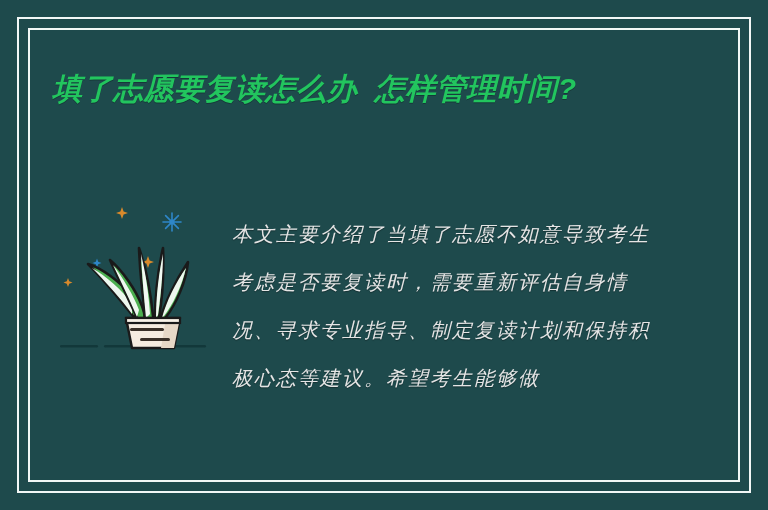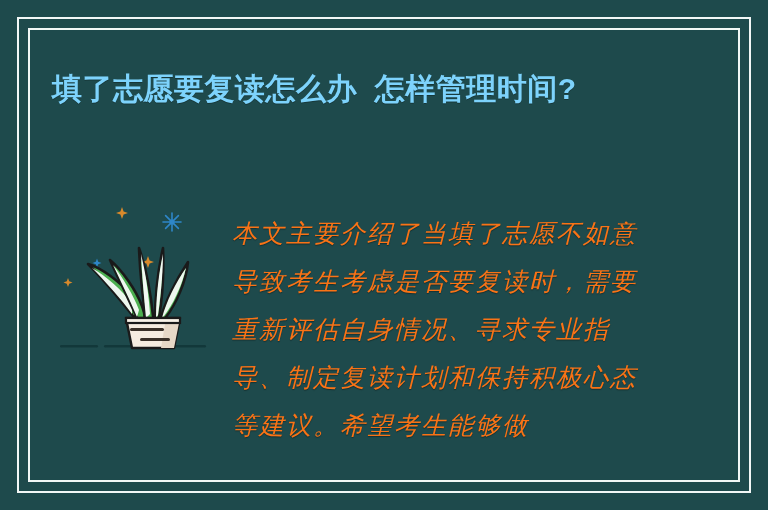--- a/index.html
+++ b/index.html
@@ -40,38 +40,39 @@
     border:2px solid #f2f7f6;
     pointer-events:none;
   }
 
   
   .title {
     position:absolute;
     left:52px;
     top:64px;
     width:620px;
-    color:#7dd3fc;
+    color:#22c55e;
     font-size:30px;
     font-weight:bold;
+    font-style:italic;
     line-height:50px;
     letter-spacing:0.5px;
     white-space:pre-wrap;
     text-shadow:0 1px 0 rgba(0,0,0,0.25);
   }
 
   
   .body-copy {
     position:absolute;
     left:232px;
     top:210px;
     width:428px;
-    color:#f97316;
+    color:#e5e5e5;
     font-family:"DejaVu Serif", serif;
-    font-size:25px;
+    font-size:20px;
     font-style:italic;
     line-height:48px;
     letter-spacing:2px;
     height:250px;
     overflow:hidden;
     text-shadow:0 1px 1px rgba(0,0,0,0.35);
   }
 
   
   .illustration {

